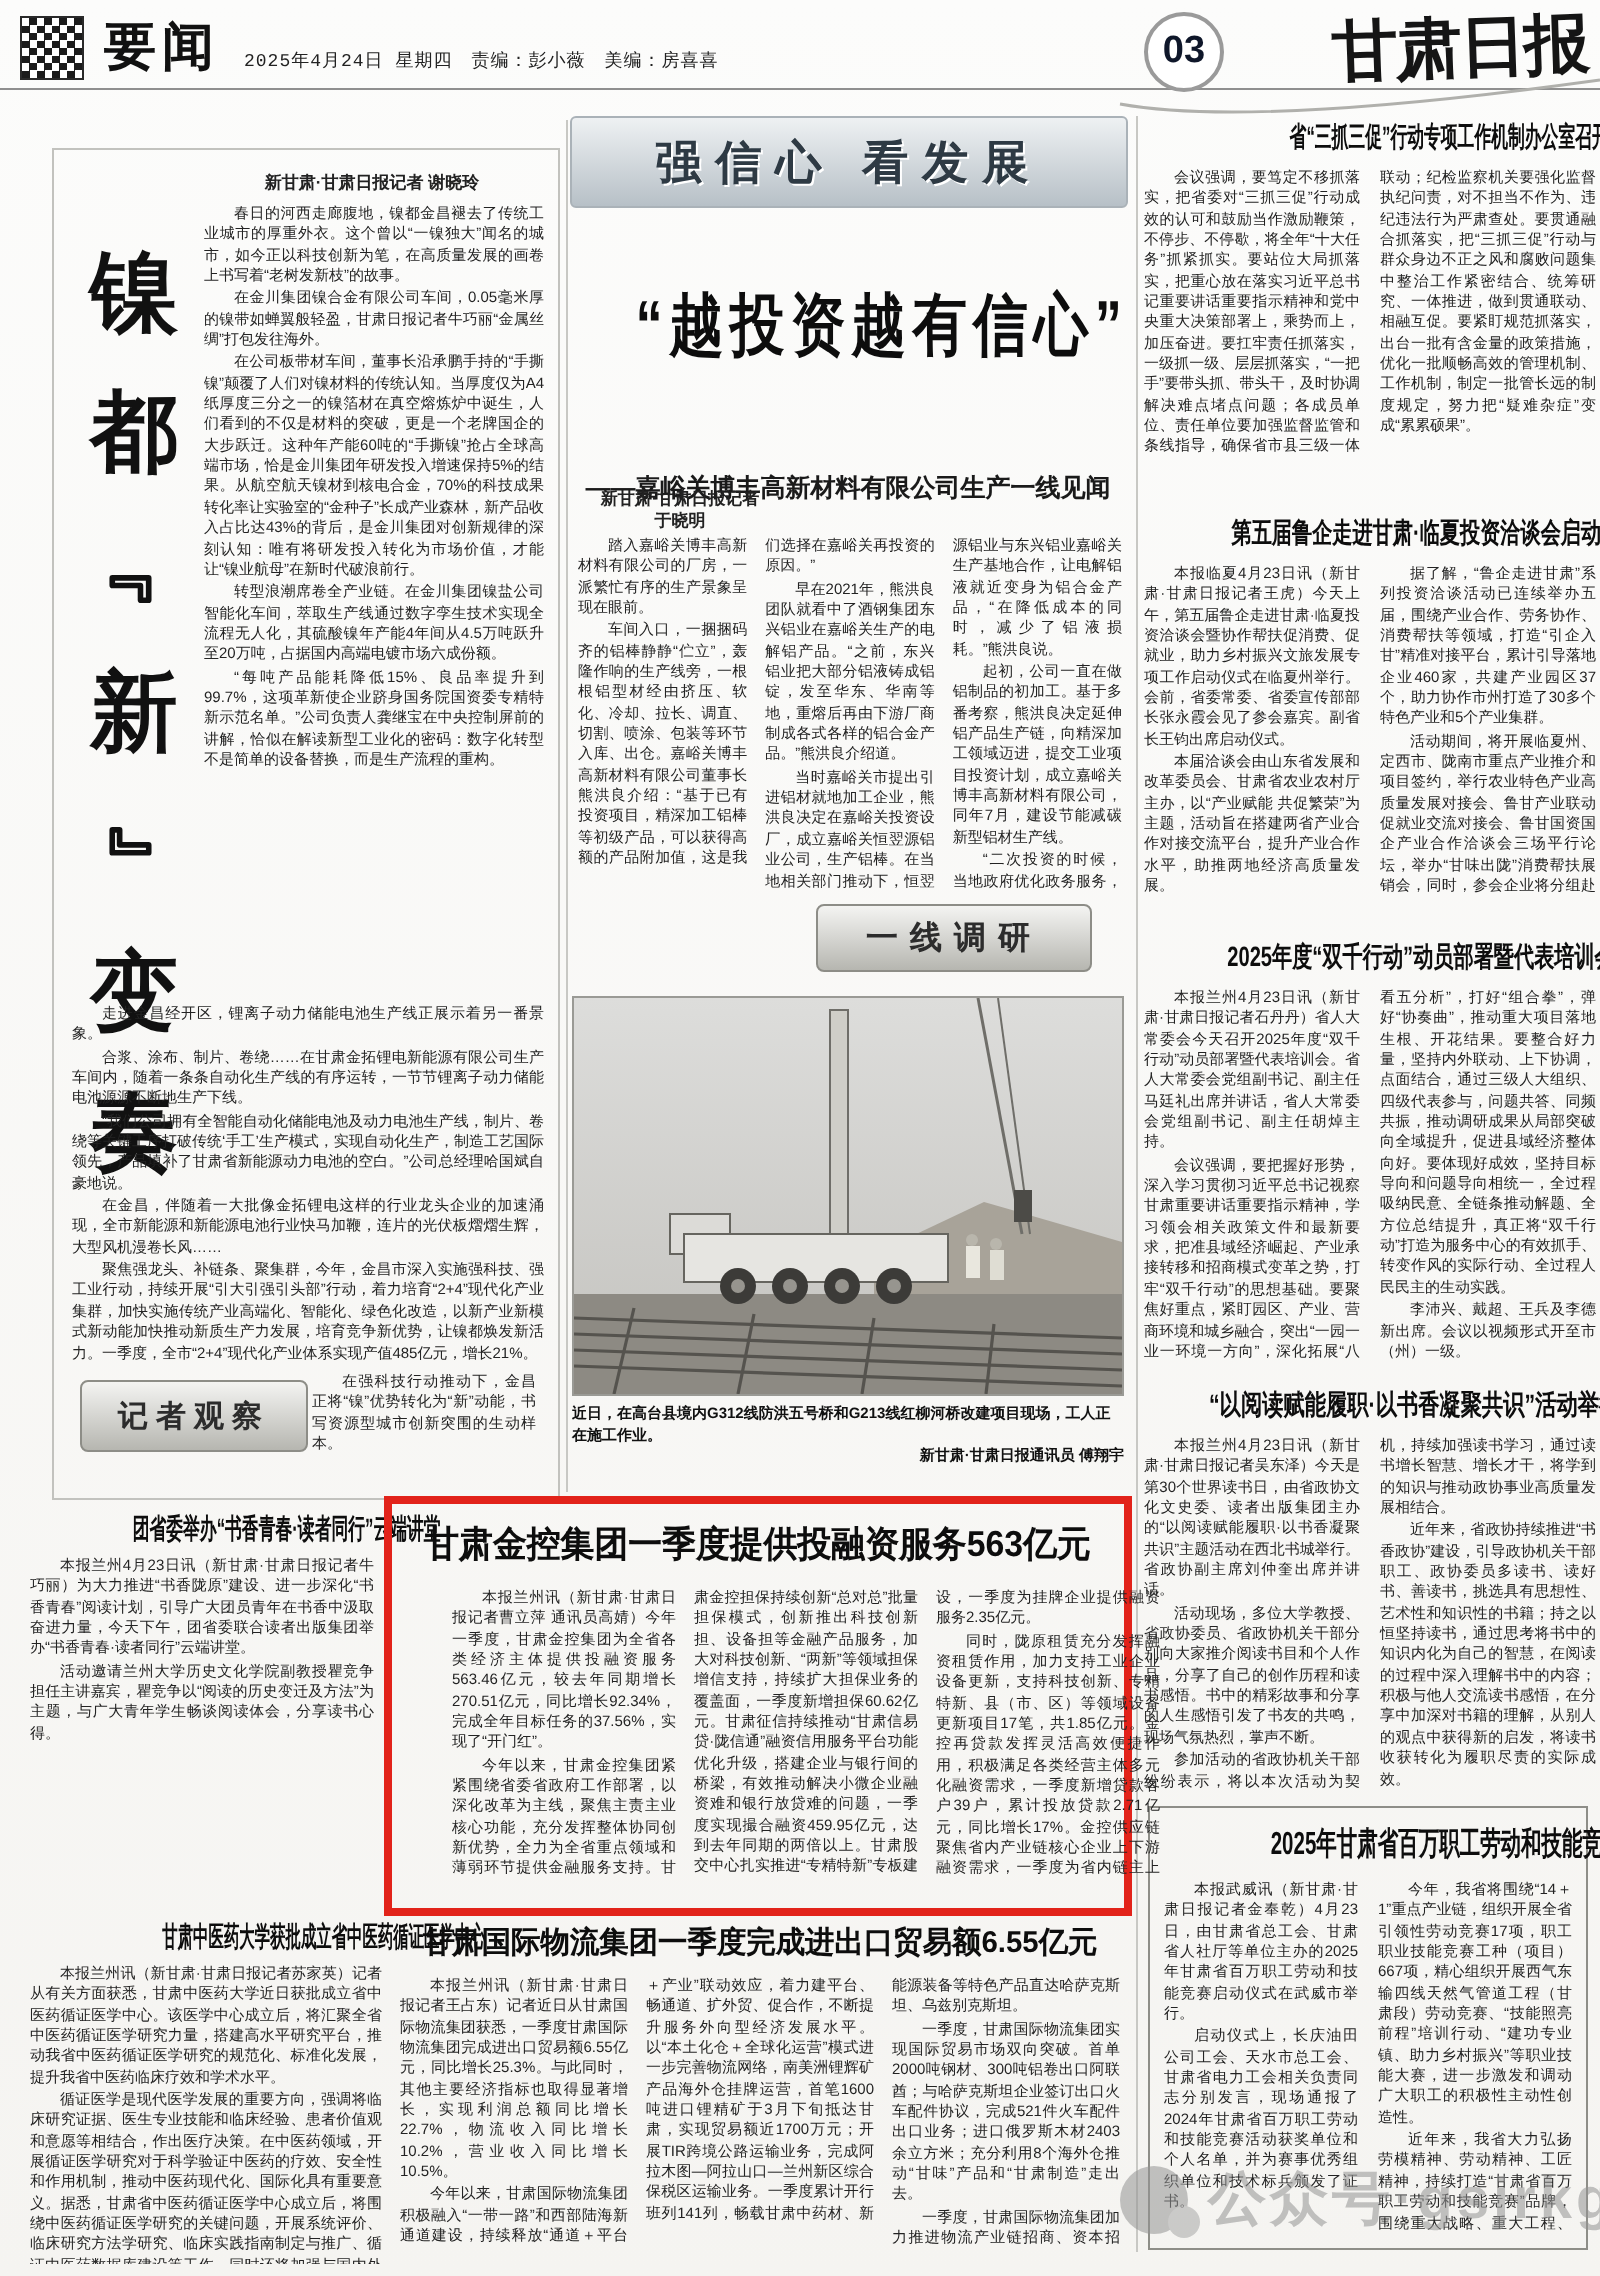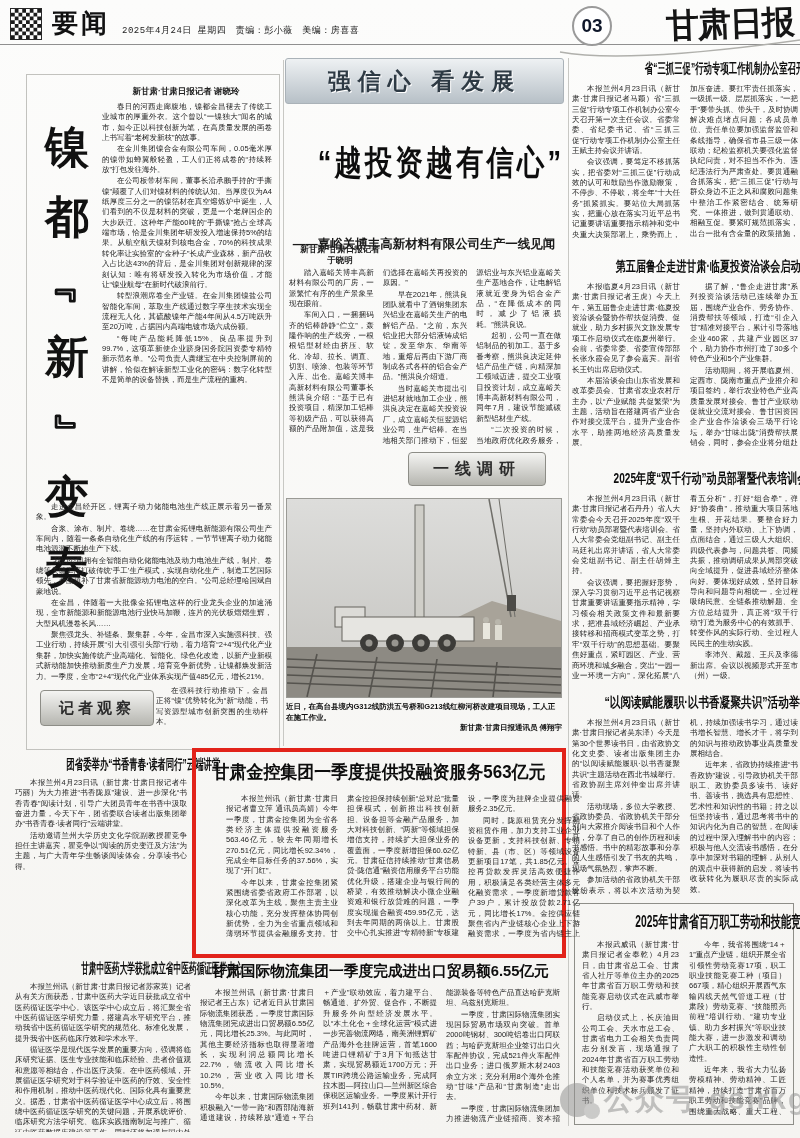--- a/index.html
+++ b/index.html
@@ -79,21 +79,21 @@
       <div class="vchar">都</div>
       <div class="vchar">﹃</div>
       <div class="vchar">新</div>
       <div class="vchar">﹄</div>
       <div class="vchar">变</div>
       <div class="vchar">奏</div>
     </div>
   <div class="abs byline" style="left:100px;top:86px;width:172px;">新甘肃·甘肃日报记者 谢晓玲</div>
   <div class="abs body-text" style="left:102px;top:102px;width:170px;height:394px;">
       <div class="para">春日的河西走廊腹地，镍都金昌褪去了传统工业城市的厚重外衣。这个曾以“一镍独大”闻名的城市，如今正以科技创新为笔，在高质量发展的画卷上书写着“老树发新枝”的故事。</div>
-      <div class="para">在金川集团镍合金有限公司车间，0.05毫米厚的镍带如蝉翼般轻盈，工人们正将成卷的“持续释放”打包发往海外。</div>
+      <div class="para">在金川集团镍合金有限公司车间，0.05毫米厚的镍带如蝉翼般轻盈，甘肃日报记者牛巧丽“金属丝绸”打包发往海外。</div>
       <div class="para">在公司板带材车间，董事长沿承鹏手持的“手撕镍”颠覆了人们对镍材料的传统认知。当厚度仅为A4纸厚度三分之一的镍箔材在真空熔炼炉中诞生，人们看到的不仅是材料的突破，更是一个老牌国企的大步跃迁。这种年产能60吨的“手撕镍”抢占全球高端市场，恰是金川集团年研发投入增速保持5%的结果。从航空航天镍材到核电合金，70%的科技成果转化率让实验室的“金种子”长成产业森林，新产品收入占比达43%的背后，是金川集团对创新规律的深刻认知：唯有将研发投入转化为市场价值，才能让“镍业航母”在新时代破浪前行。</div>
       <div class="para">转型浪潮席卷全产业链。在金川集团镍盐公司智能化车间，萃取生产线通过数字孪生技术实现全流程无人化，其硫酸镍年产能4年间从4.5万吨跃升至20万吨，占据国内高端电镀市场六成份额。</div>
       <div class="para">“每吨产品能耗降低15%、良品率提升到99.7%，这项革新使企业跻身国务院国资委专精特新示范名单。”公司负责人龚继宝在中央控制屏前的讲解，恰似在解读新型工业化的密码：数字化转型不是简单的设备替换，而是生产流程的重构。</div>
     </div>
   <div class="abs body-text" style="left:36px;top:502px;width:236px;height:180px;">
       <div class="para">走进金昌经开区，锂离子动力储能电池生产线正展示着另一番景象。</div>
       <div class="para">合浆、涂布、制片、卷绕……在甘肃金拓锂电新能源有限公司生产车间内，随着一条条自动化生产线的有序运转，一节节锂离子动力储能电池源源不断地生产下线。</div>
       <div class="para">“我们公司拥有全智能自动化储能电池及动力电池生产线，制片、卷绕等关键工序打破传统‘手工’生产模式，实现自动化生产，制造工艺国际领先，产品填补了甘肃省新能源动力电池的空白。”公司总经理哈国斌自豪地说。</div>
       <div class="para">在金昌，伴随着一大批像金拓锂电这样的行业龙头企业的加速涌现，全市新能源和新能源电池行业快马加鞭，连片的光伏板熠熠生辉，大型风机漫卷长风……</div>
       <div class="para">聚焦强龙头、补链条、聚集群，今年，金昌市深入实施强科技、强工业行动，持续开展“引大引强引头部”行动，着力培育“2+4”现代化产业集群，加快实施传统产业高端化、智能化、绿色化改造，以新产业新模式新动能加快推动新质生产力发展，培育竞争新优势，让镍都焕发新活力。一季度，全市“2+4”现代化产业体系实现产值485亿元，增长21%。</div>
@@ -205,21 +205,20 @@
       <div class="para">本报兰州讯（新甘肃·甘肃日报记者王占东）记者近日从甘肃国际物流集团获悉，一季度甘肃国际物流集团完成进出口贸易额6.55亿元，同比增长25.3%。与此同时，其他主要经济指标也取得显著增长，实现利润总额同比增长22.7%，物流收入同比增长10.2%，营业收入同比增长10.5%。</div>
       <div class="para">今年以来，甘肃国际物流集团积极融入“一带一路”和西部陆海新通道建设，持续释放“通道＋平台＋产业”联动效应，着力建平台、畅通道、扩外贸、促合作，不断提升服务外向型经济发展水平。以“本土化仓＋全球化运营”模式进一步完善物流网络，南美洲锂辉矿产品海外仓挂牌运营，首笔1600吨进口锂精矿于3月下旬抵达甘肃，实现贸易额近1700万元；开展TIR跨境公路运输业务，完成阿拉木图—阿拉山口—兰州新区综合保税区运输业务。一季度累计开行班列141列，畅载甘肃中药材、新能源装备等特色产品直达哈萨克斯坦、乌兹别克斯坦。</div>
       <div class="para">一季度，甘肃国际物流集团实现国际贸易市场双向突破。首单2000吨钢材、300吨铝卷出口阿联酋；与哈萨克斯坦企业签订出口火车配件协议，完成521件火车配件出口业务；进口俄罗斯木材2403余立方米；充分利用8个海外仓推动“甘味”产品和“甘肃制造”走出去。</div>
       <div class="para">一季度，甘肃国际物流集团加力推进物流产业链招商、资本招商、股权合作、物流基础设施投资等招商引资工作。赴土库曼斯坦、哈萨克斯坦进行海外招商推介，与五矿发展、中石油玉门油田公司、顺丰等企业签订战略合作协议，与平凉工业园区管委会签订项目投资协议，联合金川集团、白银集团、酒钢集团等打造银精矿、铜精矿、钢材等产业链。一季度累计完成供应链合作招商2.52亿元。</div>
     </div>
 
   <div class="abs art-headline" style="left:572px;top:60px;width:226px;font-size:14px;">
     <span style="transform:scaleX(0.60);">省“三抓三促”行动专项工作机制办公室召开第一次主任会议</span>
   </div>
   <div class="abs body-text cols-2" style="left:572px;top:84px;width:226px;height:164px;">
-      <div class="para">本报兰州4月23日讯（新甘肃·甘肃日报记者马颖）省“三抓三促”行动专项工作机制办公室今天召开第一次主任会议。省委常委、省纪委书记、省“三抓三促”行动专项工作机制办公室主任王赋主持会议并讲话。</div>
       <div class="para">会议强调，要笃定不移抓落实，把省委对“三抓三促”行动成效的认可和鼓励当作激励鞭策，不停步、不停歇，将全年“十大任务”抓紧抓实。要站位大局抓落实，把重心放在落实习近平总书记重要讲话重要指示精神和党中央重大决策部署上，乘势而上，加压奋进。要扛牢责任抓落实，一级抓一级、层层抓落实，“一把手”要带头抓、带头干，及时协调解决难点堵点问题；各成员单位、责任单位要加强监督监管和条线指导，确保省市县三级一体联动；纪检监察机关要强化监督执纪问责，对不担当不作为、违纪违法行为严肃查处。要贯通融合抓落实，把“三抓三促”行动与群众身边不正之风和腐败问题集中整治工作紧密结合、统筹研究、一体推进，做到贯通联动、相融互促。要紧盯规范抓落实，出台一批有含金量的政策措施，优化一批顺畅高效的管理机制、工作机制，制定一批管长远的制度规定，努力把“疑难杂症”变成“累累硕果”。</div>
     </div>
 
   <div class="abs art-headline" style="left:572px;top:258px;width:226px;font-size:14px;">
     <span style="transform:scaleX(0.72);">第五届鲁企走进甘肃·临夏投资洽谈会启动仪式举行</span>
   </div>
   <div class="abs body-text cols-2" style="left:572px;top:282px;width:226px;height:176px;">
       <div class="para">本报临夏4月23日讯（新甘肃·甘肃日报记者王虎）今天上午，第五届鲁企走进甘肃·临夏投资洽谈会暨协作帮扶促消费、促就业，助力乡村振兴文旅发展专项工作启动仪式在临夏州举行。会前，省委常委、省委宣传部部长张永霞会见了参会嘉宾。副省长王钧出席启动仪式。</div>
       <div class="para">本届洽谈会由山东省发展和改革委员会、甘肃省农业农村厅主办，以“产业赋能 共促繁荣”为主题，活动旨在搭建两省产业合作对接交流平台，提升产业合作水平，助推两地经济高质量发展。</div>
       <div class="para">据了解，“鲁企走进甘肃”系列投资洽谈活动已连续举办五届，围绕产业合作、劳务协作、消费帮扶等领域，打造“引企入甘”精准对接平台，累计引导落地企业460家，共建产业园区37个，助力协作市州打造了30多个特色产业和5个产业集群。</div>

